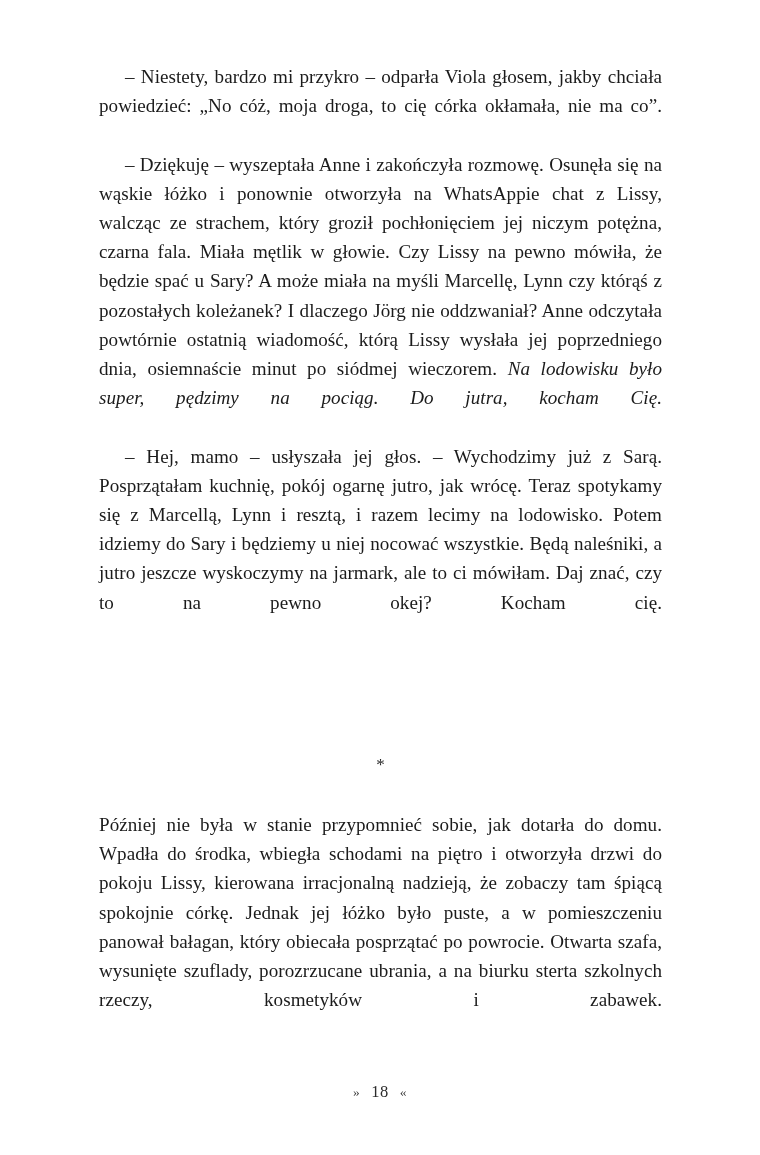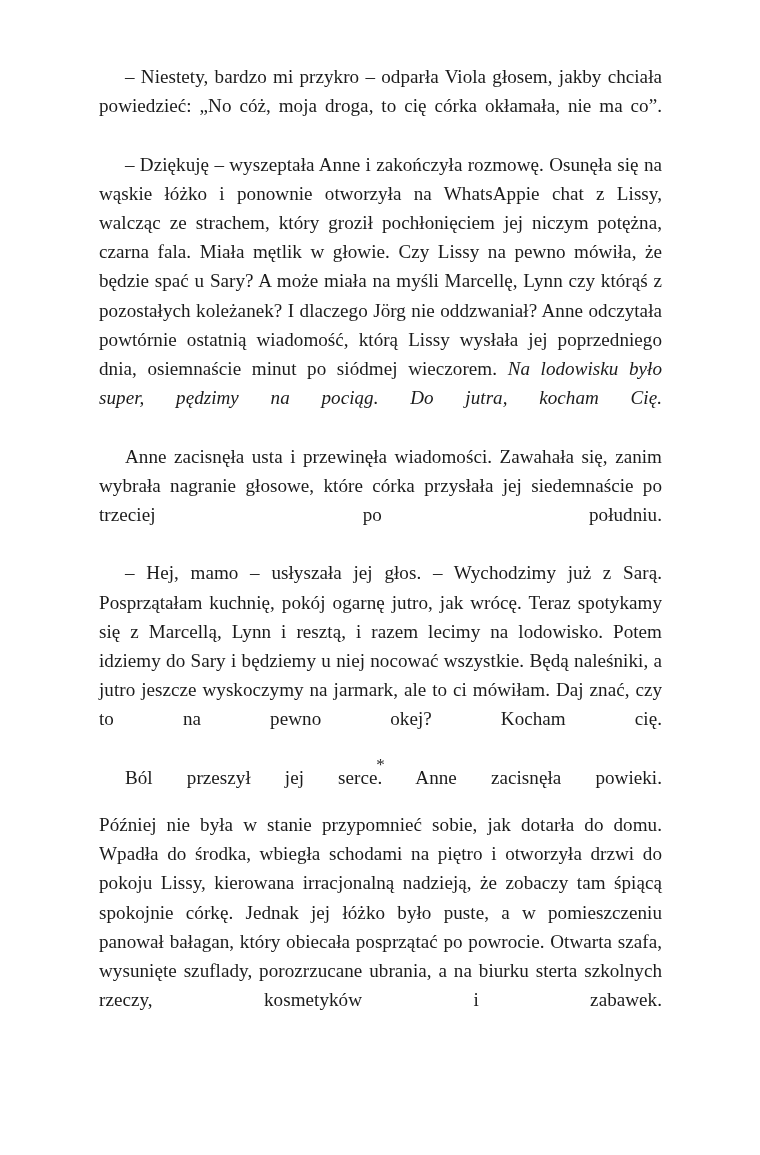--- a/index.html
+++ b/index.html
@@ -103,28 +103,29 @@
 <body>
 
 <div class="page">
 
   <div class="textblock">
 
     <p class="para">– Niestety, bardzo mi przykro – odparła Viola głosem, jakby chciała powiedzieć: „No cóż, moja droga, to cię córka okłamała, nie ma co”.</p>
 
     <p class="para"><span>– Dziękuję – wyszeptała Anne i zakończyła rozmowę. Osunęła się na wąskie łóżko i ponownie otworzyła na WhatsAppie chat z Lissy, walcząc ze strachem, który groził pochłonięciem jej niczym potężna, czarna fala. Miała mętlik w głowie. Czy Lissy na pewno mówiła, że będzie spać u Sary? A może miała na myśli Marcellę, Lynn czy którąś z pozostałych koleżanek? I dlaczego Jörg nie oddzwaniał? Anne odczytała powtórnie ostatnią wiadomość, którą Lissy wysłała jej poprzedniego dnia, osiemnaście minut po siódmej wieczorem. </span><em class="msg">Na lodowisku było super, pędzimy na pociąg. Do jutra, kocham Cię.</em></p>
 
-    <p class="para">Anne zacisnęła usta i przewinęła wiadomości. Zawahała się, zanim wybrała nagranie głosowe, które córka przysłała jej siedemnaście po trzeciej po południu.</p>
 
     <p class="para">– Hej, mamo – usłyszała jej głos. – Wychodzimy już z Sarą. Posprzątałam kuchnię, pokój ogarnę jutro, jak wrócę. Teraz spotykamy się z Marcellą, Lynn i resztą, i razem lecimy na lodowisko. Potem idziemy do Sary i będziemy u niej nocować wszystkie. Będą naleśniki, a jutro jeszcze wyskoczymy na jarmark, ale to ci mówiłam. Daj znać, czy to na pewno okej? Kocham cię.</p>
 
-    <p class="para">Ból przeszył jej serce. Anne zacisnęła powieki.</p>
 
   </div>
 
   <div class="scene-break">*</div>
 
   <div class="tail">
     <p class="para noindent">Później nie była w stanie przypomnieć sobie, jak dotarła do domu. Wpadła do środka, wbiegła schodami na piętro i otworzyła drzwi do pokoju Lissy, kierowana irracjonalną nadzieją, że zobaczy tam śpiącą spokojnie córkę. Jednak jej łóżko było puste, a w pomieszczeniu panował bałagan, który obiecała posprzątać po powrocie. Otwarta szafa, wysunięte szuflady, porozrzucane ubrania, a na biurku sterta szkolnych rzeczy, kosmetyków i zabawek.</p>
   </div>
 
+  <div class="folio">
+    <span class="guill">»</span><span class="num">18</span><span class="guill">«</span>
+  </div>
 
 </div>
 
 </body></html>

